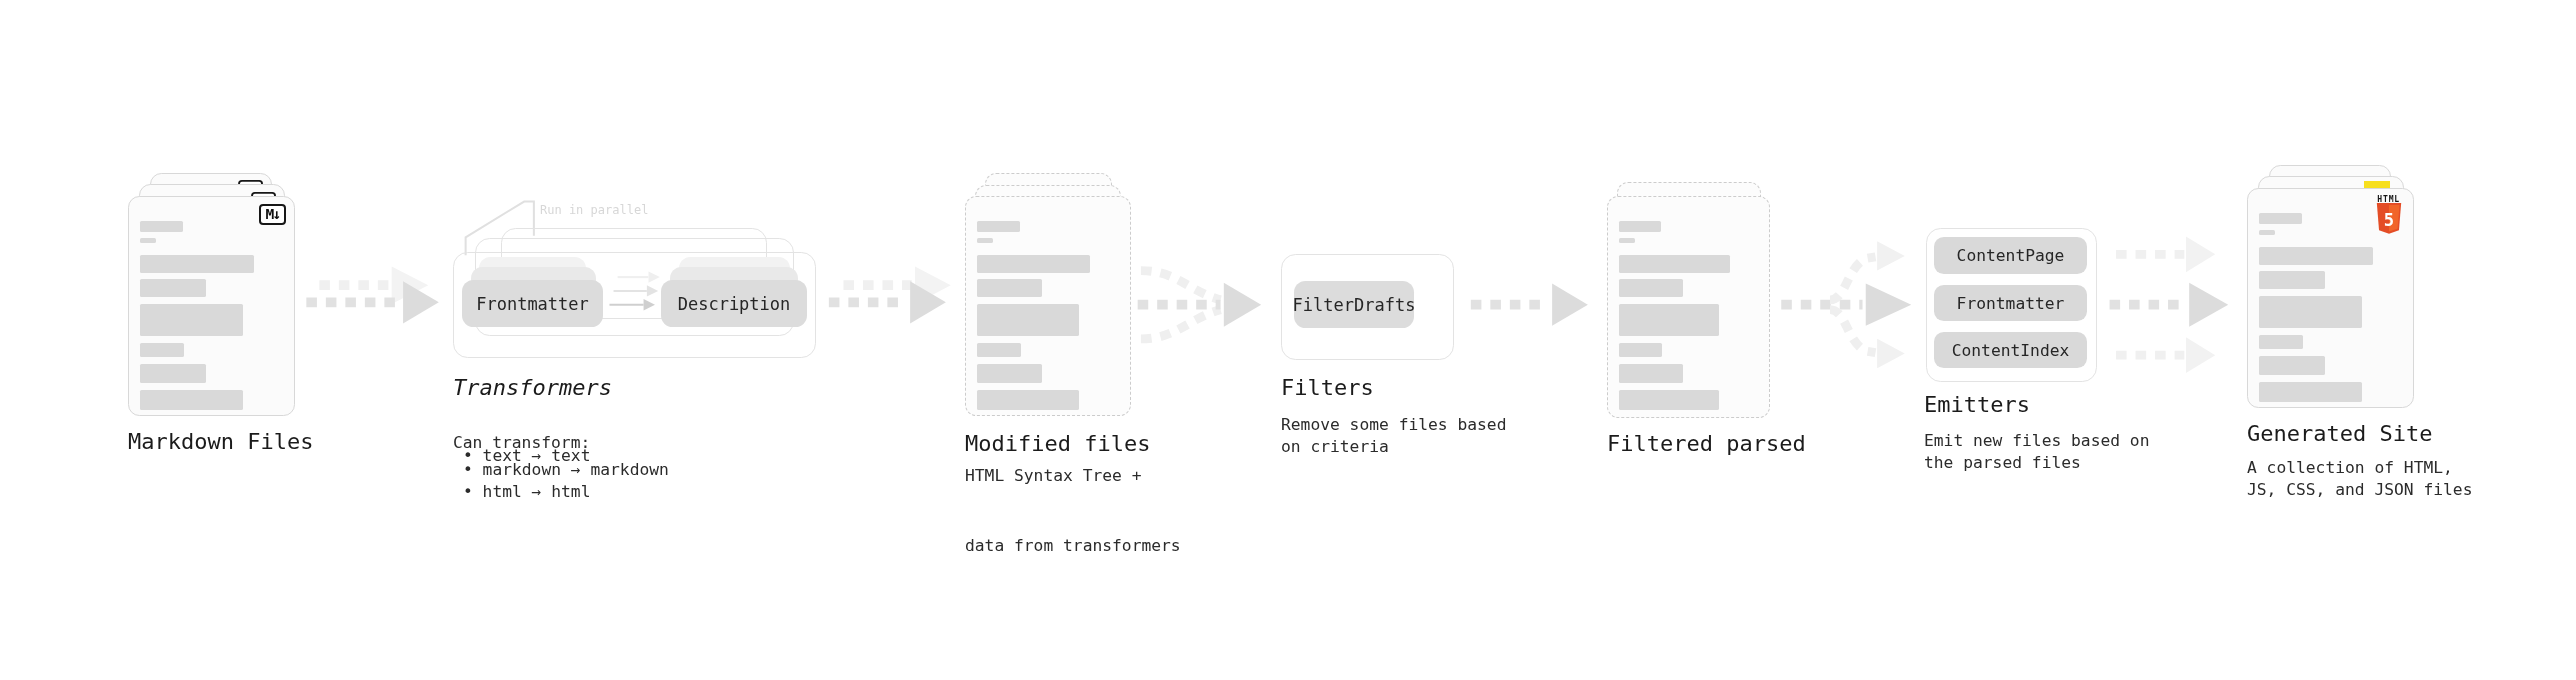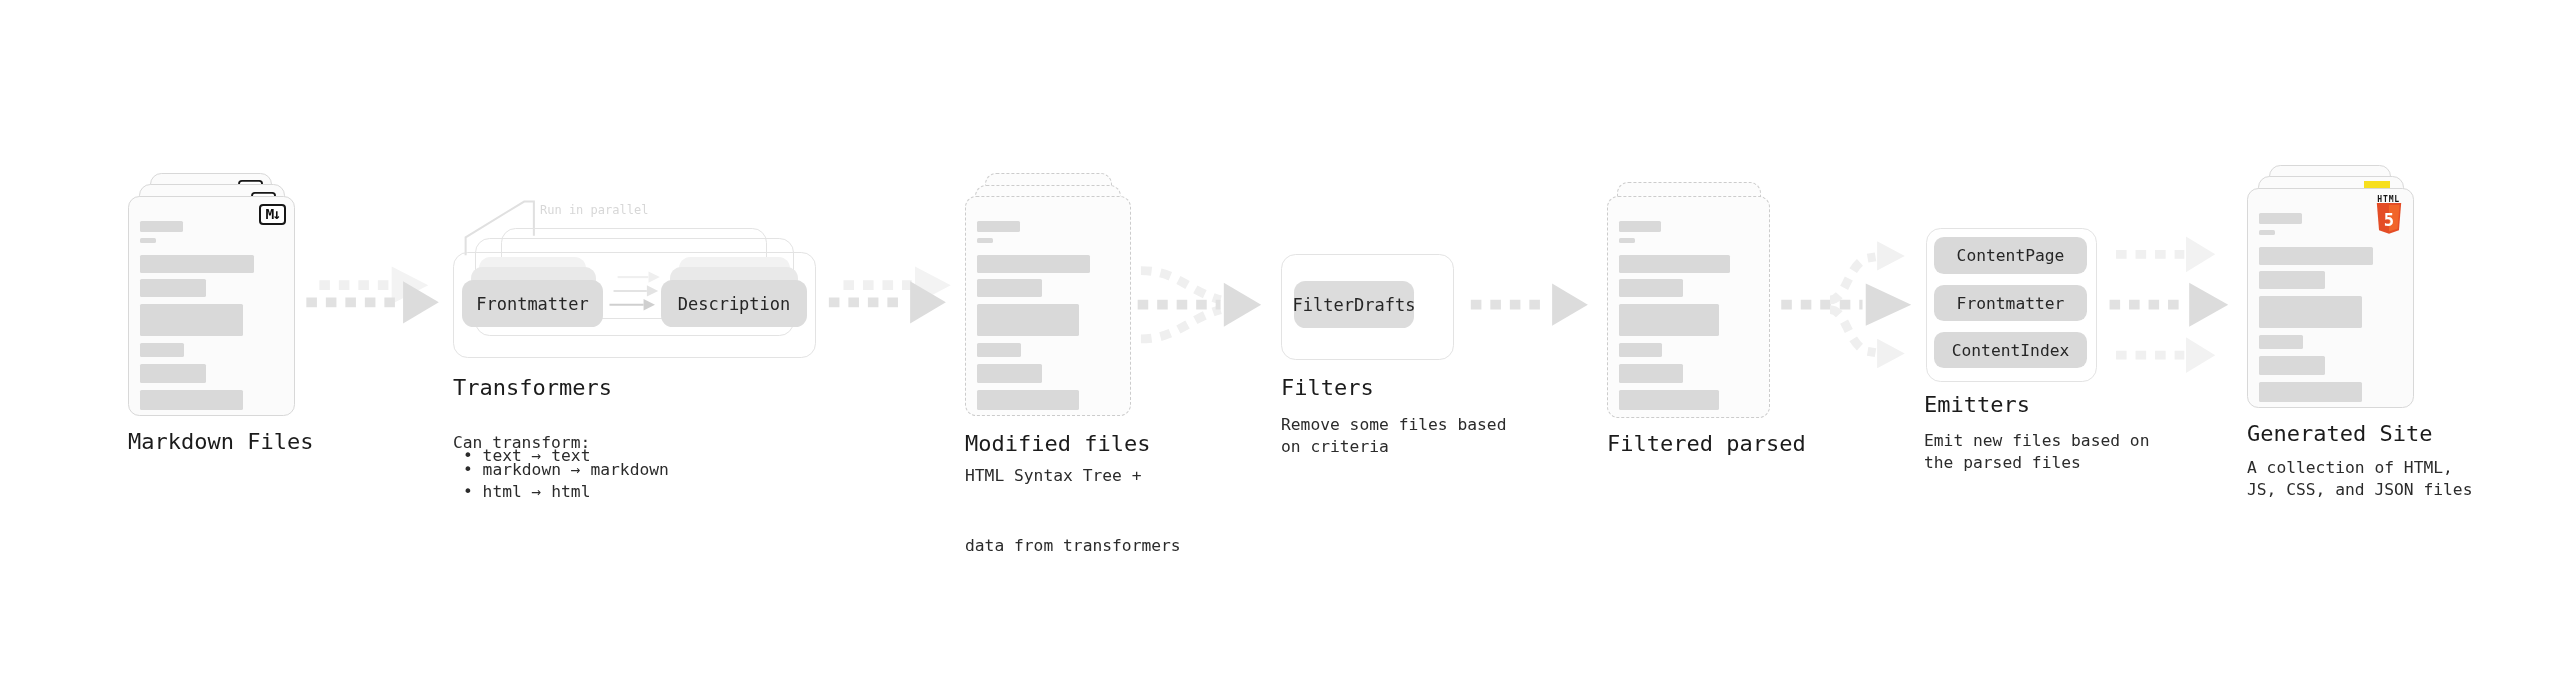--- a/index.html
+++ b/index.html
@@ -134,21 +134,21 @@
   <div class="node" style="left:462px;top:280px;width:141px;height:47px;">
     <span>Frontmatter</span>
   </div>
 
   <div class="node ghost2" style="left:679px;top:257px;width:111px;height:37px;"></div>
   <div class="node ghost1" style="left:670px;top:267px;width:128px;height:42px;"></div>
   <div class="node" style="left:661px;top:280px;width:146px;height:47px;">
     <span>Description</span>
   </div>
 
-  <div class="t-title" style="left:453px;top:375px;">Transformers</div>
+  <div class="t-title" style="left:453px;top:375px;font-style:italic;">Transformers</div>
   <div class="t-body" style="left:453px;top:432px;">Can transform:</div>
   <div class="t-body" style="left:463px;top:437px;margin-top:8px;">• text → text</div>
   <div class="t-body" style="left:463px;top:459px;">• markdown → markdown</div>
   <div class="t-body" style="left:463px;top:481px;">• html → html</div>
 
   <div class="abs" style="left:965px;top:171px;width:203px;height:260px;">
     <div class="doc dashed" style="left:19.5px;top:2.4px;width:127px;height:211px;z-index:1;"></div>
     <div class="doc dashed" style="left:9.8px;top:14px;width:146px;height:215px;z-index:2;"></div>
     <div class="doc dashed" style="left:0;top:25px;width:166px;height:220px;z-index:3;">
       <div class="doc-body">

